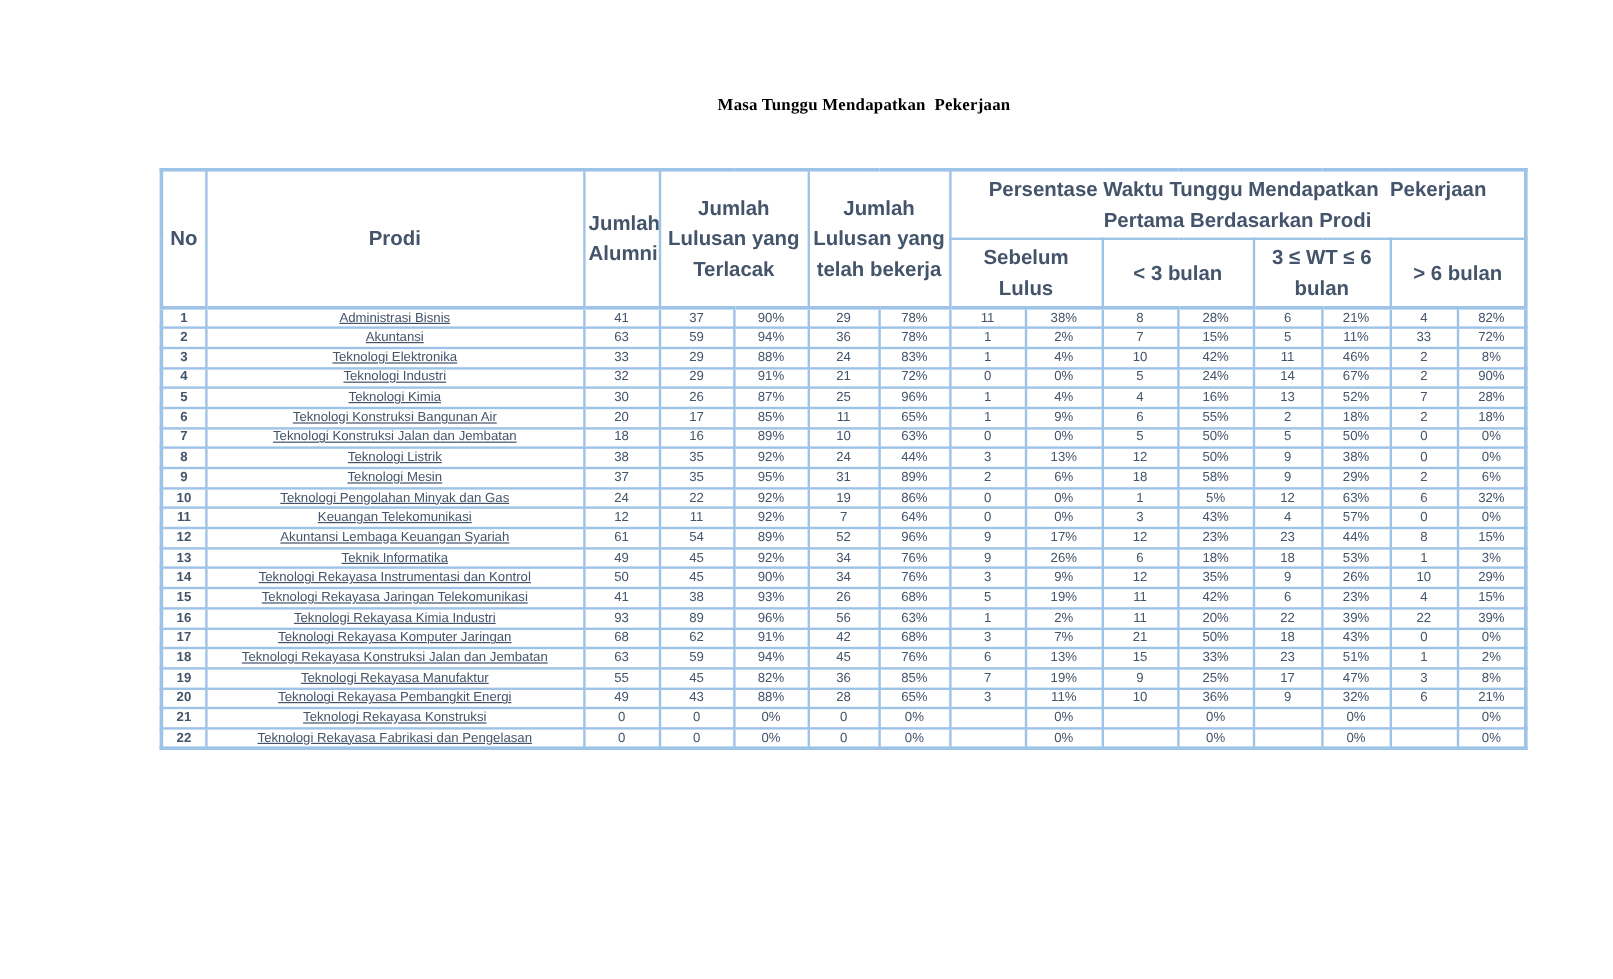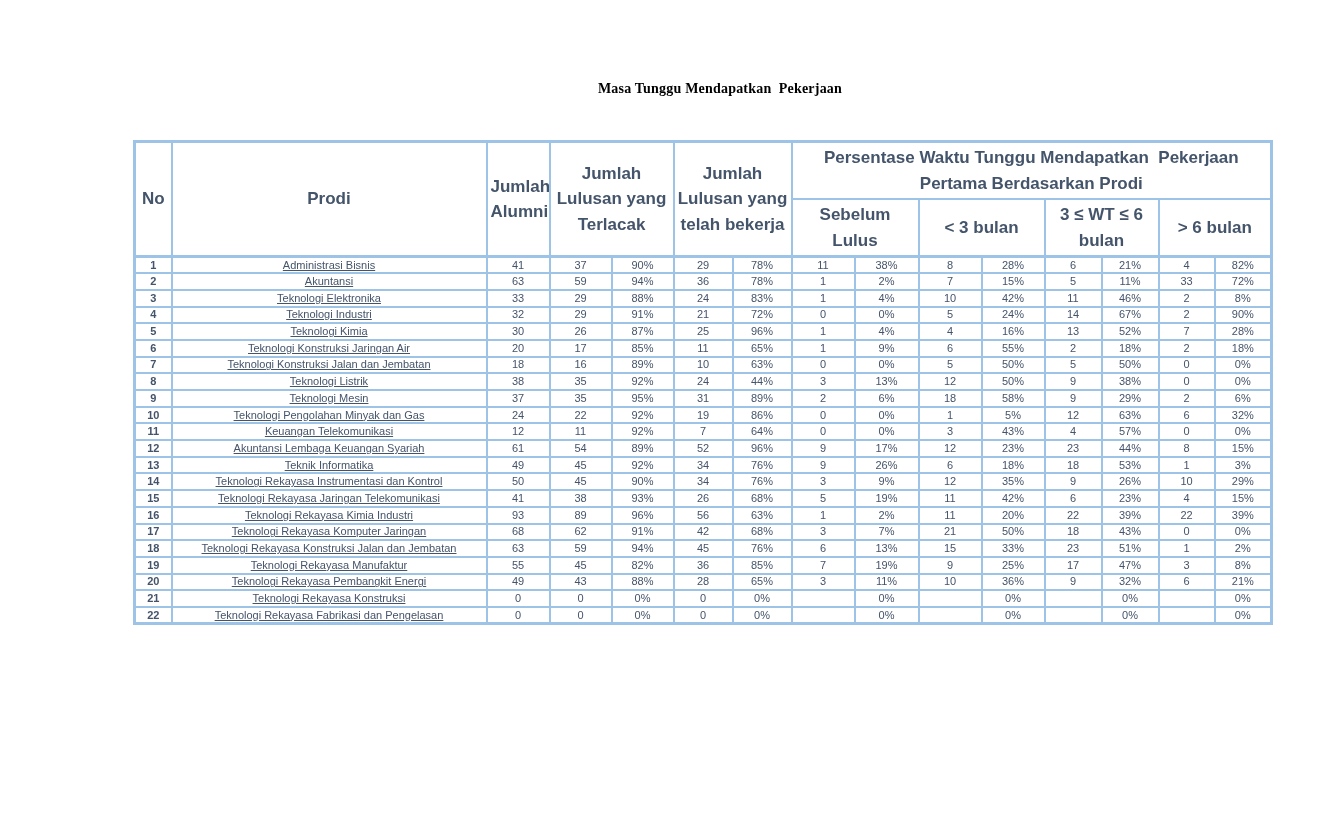--- a/index.html
+++ b/index.html
@@ -170,21 +170,21 @@
           <td class="col-sebelum_pct">4%</td>
           <td class="col-lt3_n">4</td>
           <td class="col-lt3_pct">16%</td>
           <td class="col-wt36_n">13</td>
           <td class="col-wt36_pct">52%</td>
           <td class="col-gt6_n">7</td>
           <td class="col-gt6_pct">28%</td>
         </tr>
         <tr>
           <td class="col-no">6</td>
-          <td class="col-prodi">Teknologi Konstruksi Jaringan Air</td>
+          <td class="col-prodi">Teknologi Konstruksi Bangunan Air</td>
           <td class="col-alumni">20</td>
           <td class="col-terlacak_n">17</td>
           <td class="col-terlacak_pct">85%</td>
           <td class="col-bekerja_n">11</td>
           <td class="col-bekerja_pct">65%</td>
           <td class="col-sebelum_n">1</td>
           <td class="col-sebelum_pct">9%</td>
           <td class="col-lt3_n">6</td>
           <td class="col-lt3_pct">55%</td>
           <td class="col-wt36_n">2</td>

